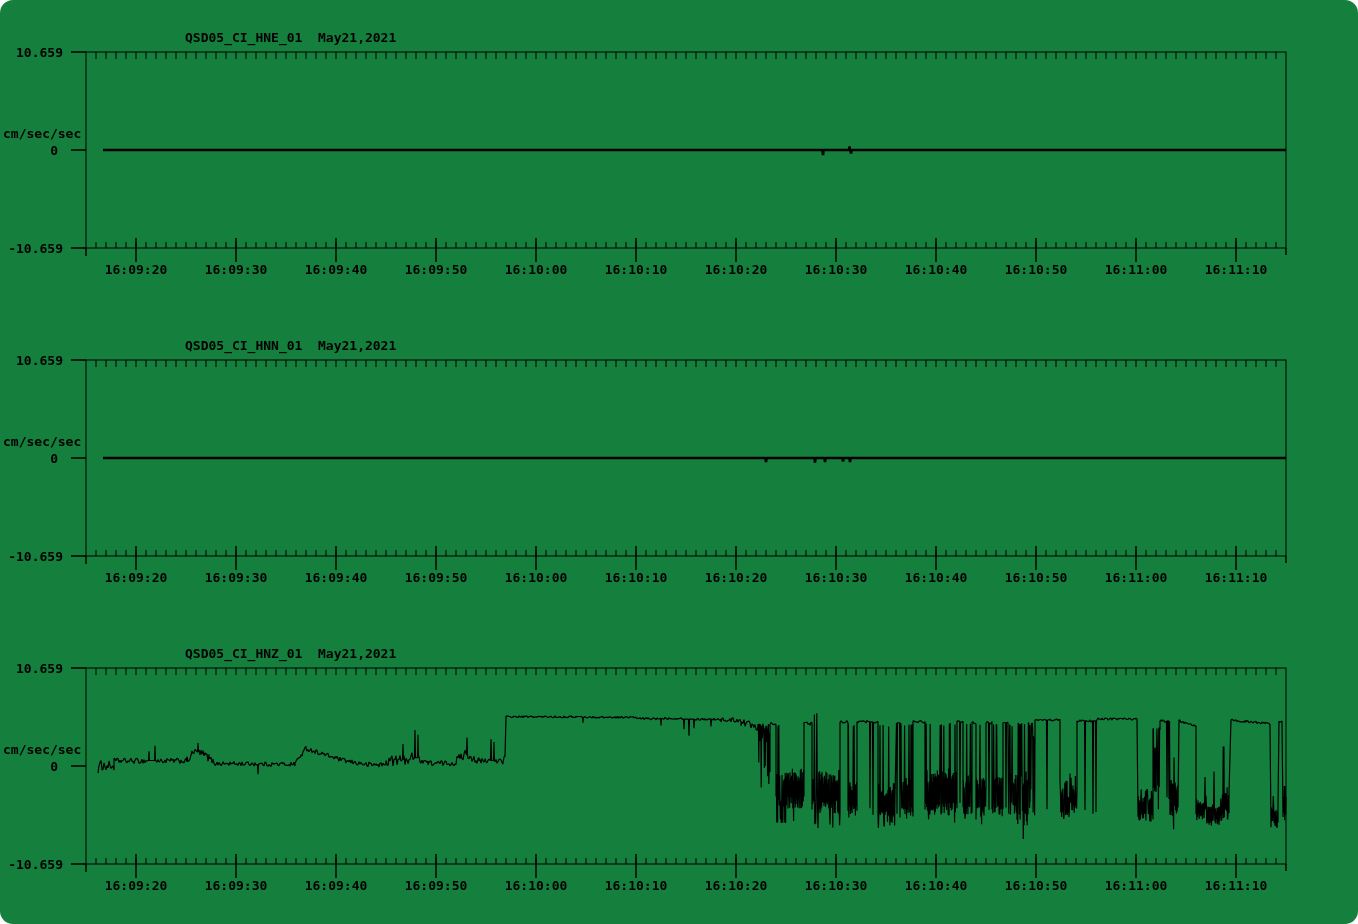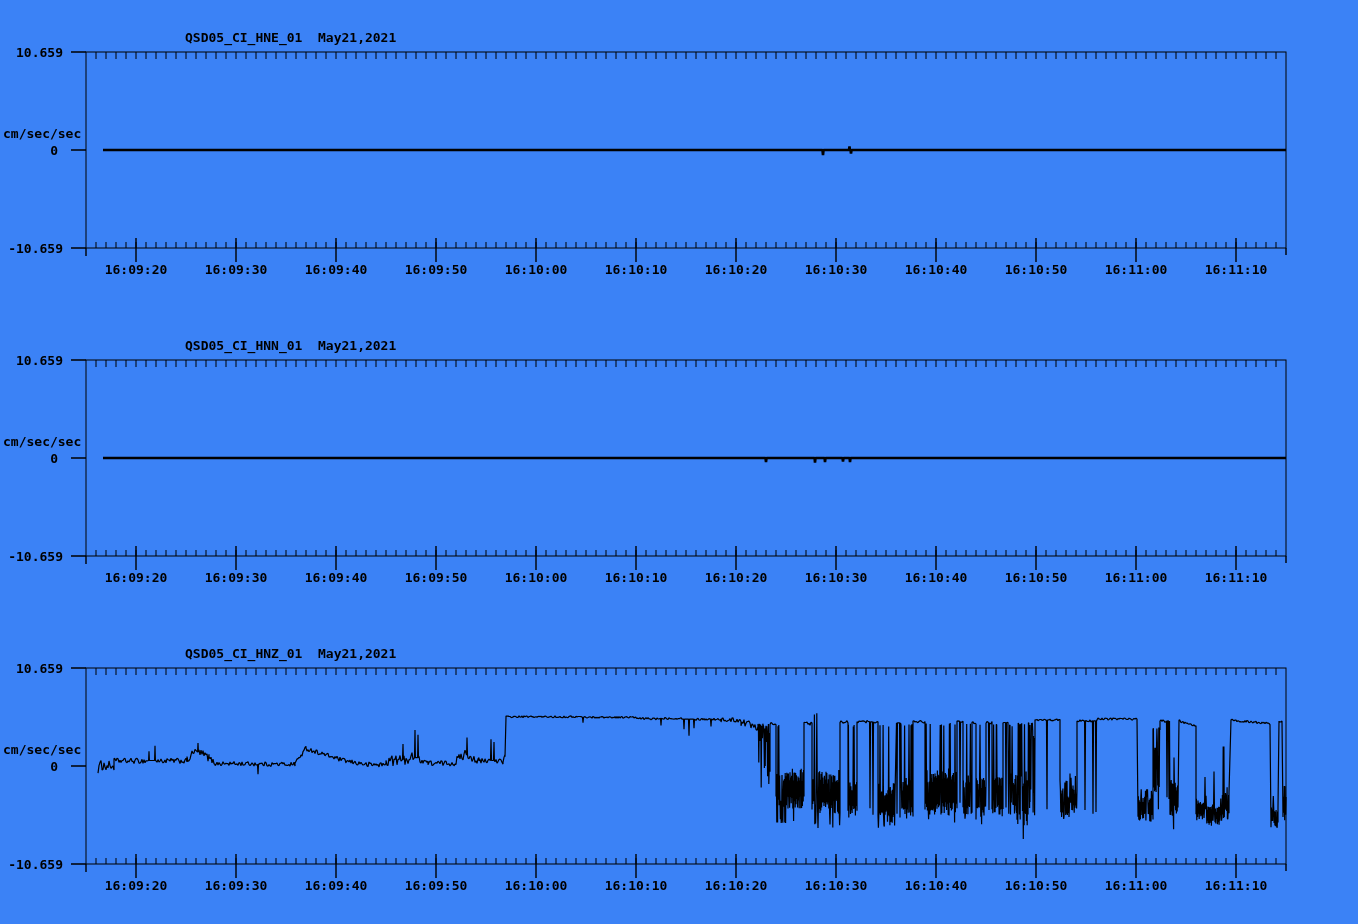--- a/index.html
+++ b/index.html
@@ -1,16 +1,16 @@
 <!DOCTYPE html>
 <html><head>
 <meta charset="utf-8">
 <style>
   html,body{margin:0;padding:0;background:#fff;}
-  .screen{position:relative;width:1358px;height:924px;background:#3b82f6;overflow:hidden;}
+  .screen{position:relative;width:1358px;height:924px;background:#15803d;overflow:hidden;border-radius:13px;}
   svg text{font-family:"DejaVu Sans Mono","Liberation Mono",monospace;font-weight:bold;font-size:13px;fill:#000;}
 </style>
 </head>
 <body>
 
 <div class="screen">
   <svg id="plot" width="1358" height="924" viewBox="0 0 1358 924">
       <g>
         <rect x="86" y="52" width="1200" height="196" fill="none" stroke="#000" stroke-width="1"></rect>
         <path d="M96 52V59M106 52V59M116 52V59M126 52V59M136 52V59M146 52V59M156 52V59M166 52V59M176 52V59M186 52V59M196 52V59M206 52V59M216 52V59M226 52V59M236 52V59M246 52V59M256 52V59M266 52V59M276 52V59M286 52V59M296 52V59M306 52V59M316 52V59M326 52V59M336 52V59M346 52V59M356 52V59M366 52V59M376 52V59M386 52V59M396 52V59M406 52V59M416 52V59M426 52V59M436 52V59M446 52V59M456 52V59M466 52V59M476 52V59M486 52V59M496 52V59M506 52V59M516 52V59M526 52V59M536 52V59M546 52V59M556 52V59M566 52V59M576 52V59M586 52V59M596 52V59M606 52V59M616 52V59M626 52V59M636 52V59M646 52V59M656 52V59M666 52V59M676 52V59M686 52V59M696 52V59M706 52V59M716 52V59M726 52V59M736 52V59M746 52V59M756 52V59M766 52V59M776 52V59M786 52V59M796 52V59M806 52V59M816 52V59M826 52V59M836 52V59M846 52V59M856 52V59M866 52V59M876 52V59M886 52V59M896 52V59M906 52V59M916 52V59M926 52V59M936 52V59M946 52V59M956 52V59M966 52V59M976 52V59M986 52V59M996 52V59M1006 52V59M1016 52V59M1026 52V59M1036 52V59M1046 52V59M1056 52V59M1066 52V59M1076 52V59M1086 52V59M1096 52V59M1106 52V59M1116 52V59M1126 52V59M1136 52V59M1146 52V59M1156 52V59M1166 52V59M1176 52V59M1186 52V59M1196 52V59M1206 52V59M1216 52V59M1226 52V59M1236 52V59M1246 52V59M1256 52V59M1266 52V59M1276 52V59" stroke="#000" stroke-width="1" fill="none"></path>

